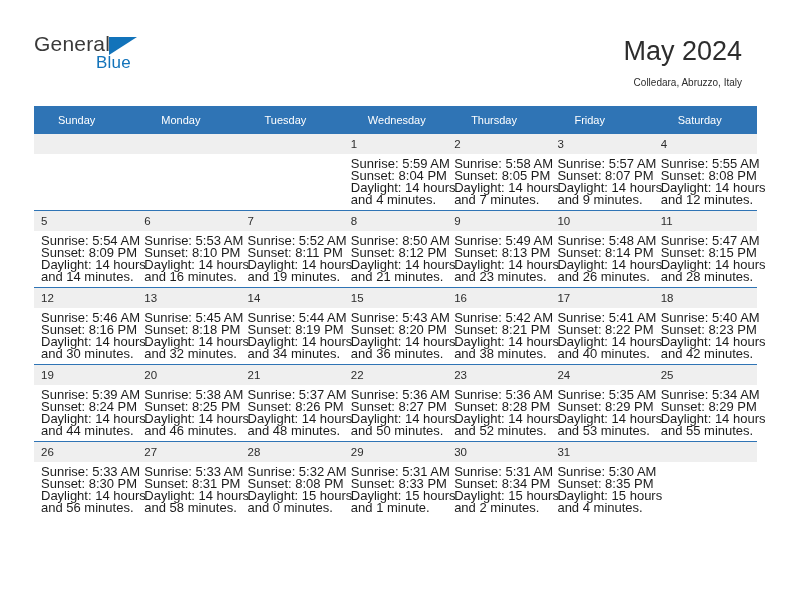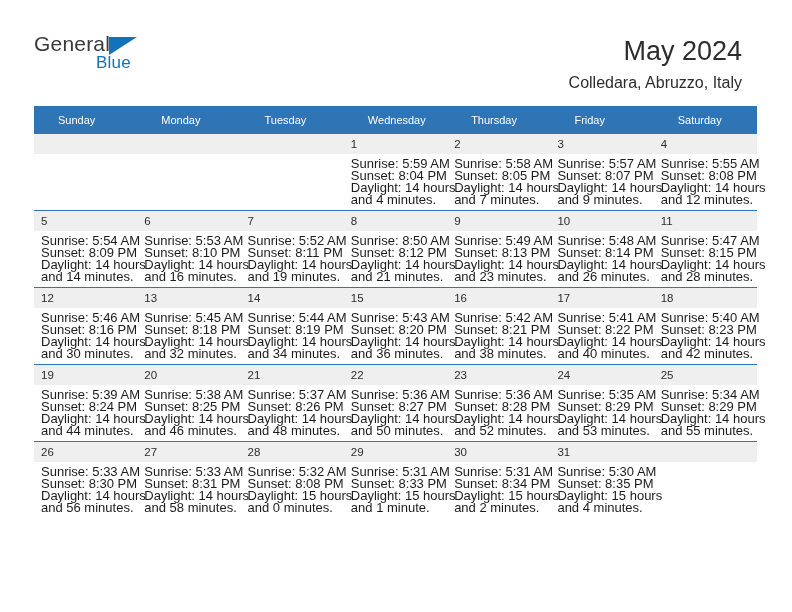--- a/index.html
+++ b/index.html
@@ -69,26 +69,25 @@
     text-align: right;
     margin-top: 7px;
   }
   .cal-title {
     font-size: 27px;
     color: #2d2d2d;
     line-height: 32px;
     white-space: nowrap;
   }
   .cal-subtitle {
-    font-size: 16px;
+    font-size: 10px;
     color: #2d2d2d;
     line-height: 20px;
     margin-top: 6px;
     white-space: nowrap;
-    text-align: center;
   }
 
   
   .calendar {
     position: absolute;
     left: 34px;
     top: 106px;
     width: 723px;
     border-collapse: collapse;
     table-layout: fixed;

